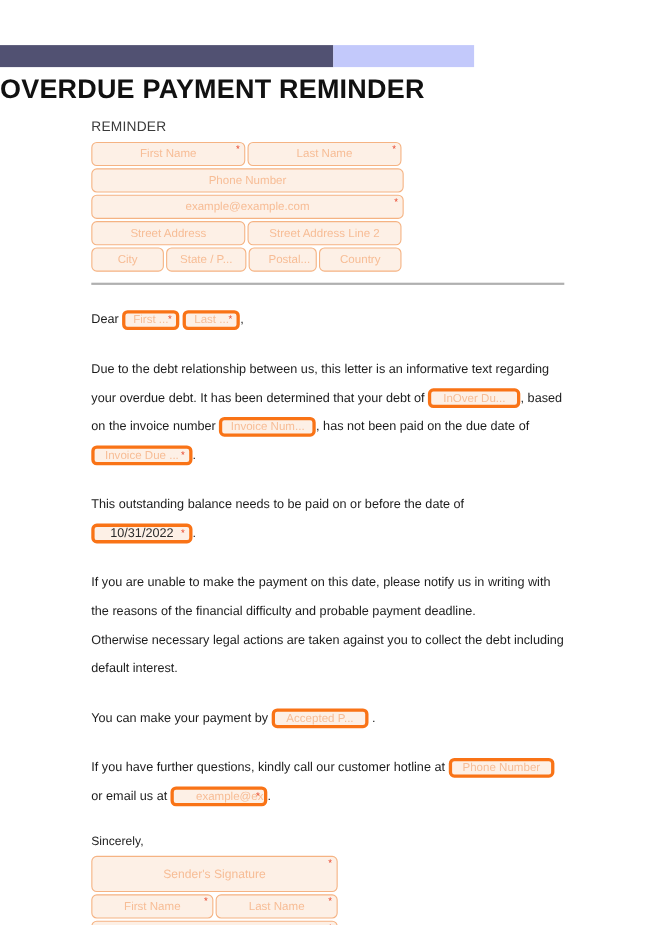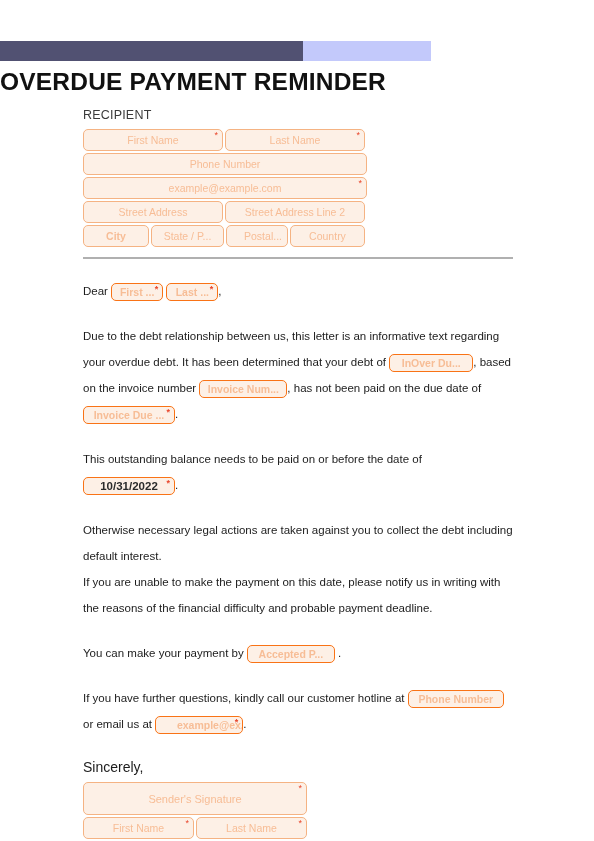--- a/index.html
+++ b/index.html
@@ -108,21 +108,21 @@
     right: 4px;
     top: 1px;
     color: #e8442a;
     font-size: 9px;
     line-height: 9px;
   }
 
   
   .w-half   { width: 140px; }
   .w-full   { width: 284px; }
-  .w-city   { width: 66px; font-weight: bold; }
+  .w-city   { width: 66px; }
   .w-state  { width: 73px; }
   .w-postal { width: 62px; padding-left: 12px; }
   .w-country{ width: 75px; }
 
   
   .divider {
     margin-top: 10px;
     width: 430px;
     height: 2px;
     background: #b0b0b0;
@@ -138,47 +138,46 @@
 
   .inline-field {
     position: relative;
     display: inline-flex;
     align-items: center;
     justify-content: center;
     box-sizing: border-box;
     height: 18px;
     vertical-align: middle;
     background: #fdf0e6;
-    border: 1px solid #f97316;
+    border: 3px solid #f97316;
     border-radius: 5px;
     font-size: 10.5px;
     color: #f7bd96;
     white-space: nowrap;
     overflow: hidden;
     padding: 0 4px;
-    font-weight: bold;
   }
   .inline-field.filled {
     color: #2b2b2b;
     font-size: 11.5px;
     padding-right: 4px;
   }
   .if-name     { width: 52px; }
   .if-amount   { width: 84px; }
   .if-invoice  { width: 88px; }
   .if-duedate  { width: 92px; align-items: center; }
   .if-date     { width: 92px; }
   .if-payment  { width: 88px; }
   .if-phone    { width: 96px; }
   .if-email    { width: 88px; padding-left: 32px; }
 
   
   .sign-block { margin-top: 22px; }
   .sign-label {
-    font-size: 14px;
+    font-size: 11px;
     color: #1c1c1c;
     margin-bottom: 7px;
   }
   .sig-box {
     position: relative;
     box-sizing: border-box;
     width: 224px;
     height: 33px;
     background: #fdf0e6;
     border: 1px solid #f5b383;
@@ -205,21 +204,21 @@
 
   <div class="header-bars">
     <div class="bar-dark"></div>
     <div class="bar-light"></div>
   </div>
 
   <div class="doc-title">OVERDUE PAYMENT REMINDER</div>
 
   <div class="content">
 
-    <div class="section-label">RECIPIENT</div>
+    <div class="section-label">REMINDER</div>
 
     <div class="field-block">
 
       <div class="field-row">
         <div class="field w-half">
           <span>First Name</span>
           <span class="req">*</span>
         </div>
         <div class="field w-half">
           <span>Last Name</span>
@@ -296,22 +295,22 @@
 
     <div class="body-text para">
       <span>This outstanding balance needs to be paid on or before the date of</span>
       <span class="inline-field filled if-date">
         <span>10/31/2022</span>
         <span class="req">*</span>
       </span><span>.</span>
     </div>
 
     <div class="body-text para">
+      <div>If you are unable to make the payment on this date, please notify us in writing with the reasons of the financial difficulty and probable payment deadline.</div>
       <div>Otherwise necessary legal actions are taken against you to collect the debt including default interest.</div>
-      <div>If you are unable to make the payment on this date, please notify us in writing with the reasons of the financial difficulty and probable payment deadline.</div>
     </div>
 
     <div class="body-text para">
       <span>You can make your payment by</span>
       <span class="inline-field if-payment">
         <span>Accepted P...</span>
       </span>
       <span>.</span>
     </div>
 

